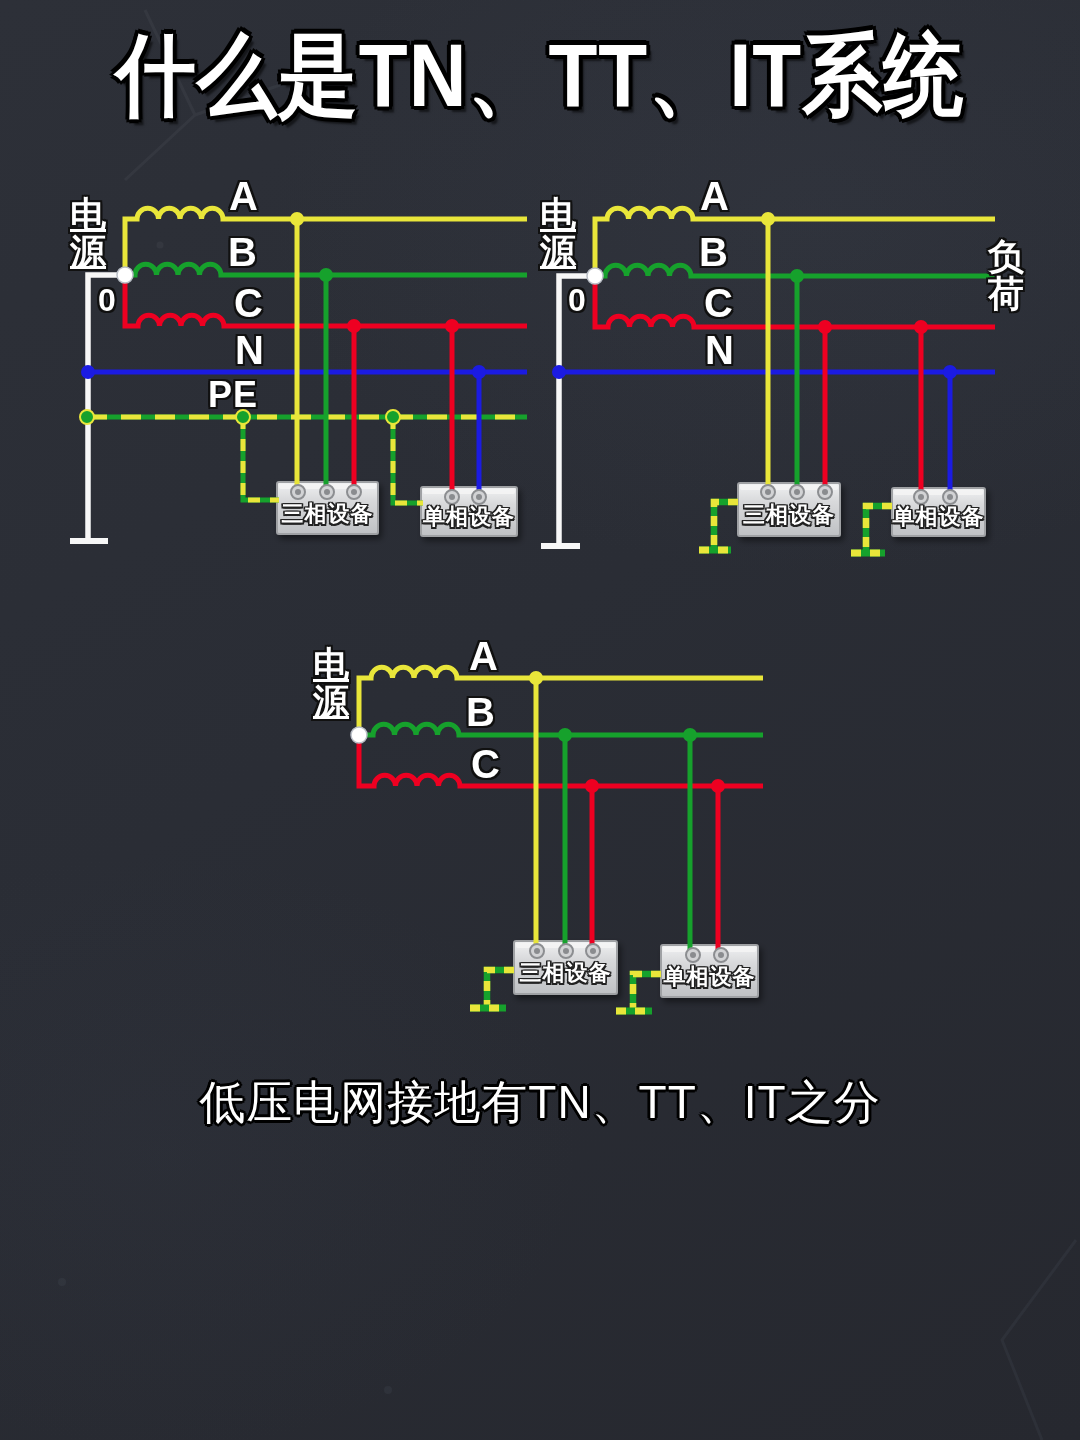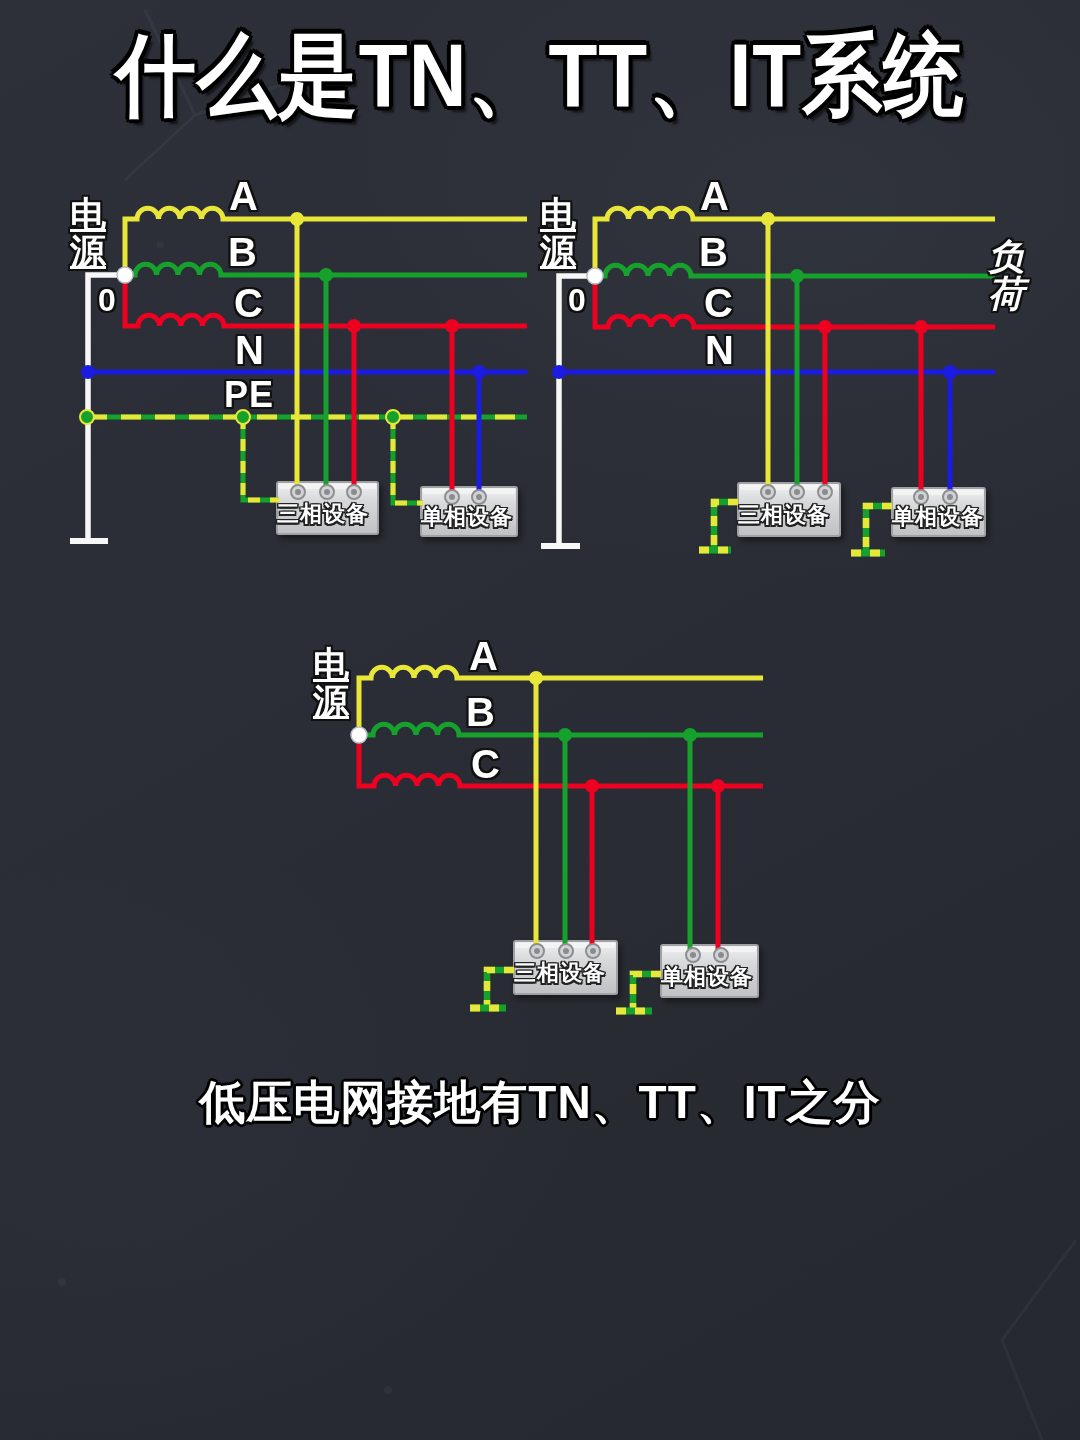--- a/index.html
+++ b/index.html
@@ -30,28 +30,28 @@
   .term-i{fill:#8a8c8f;}
   .box{fill:url(#boxGrad);stroke:#9fa1a4;stroke-width:2;filter:url(#boxShadow);}
   .boxTop{fill:#f4f4f5;opacity:.85;}
   
   .lbl{position:absolute;color:#fff;font-weight:bold;line-height:1.04;white-space:pre-wrap;word-break:break-all;
        text-shadow:2px 0 0 #111,-2px 0 0 #111,0 2px 0 #111,0 -2px 0 #111,2px 2px 0 #111,-2px -2px 0 #111,2px -2px 0 #111,-2px 2px 0 #111;}
   .phase{font-size:40px;}
   .src{font-size:36px;width:1.12em;text-decoration:underline;}
   .zero{font-size:32px;}
   .pe-lbl{font-size:36px;letter-spacing:1px;}
-  .load{font-size:36px;width:1.12em;font-style:italic;}
-  .devlbl{font-size:22px;letter-spacing:1px;
+  .load{font-size:36px;width:1.12em;}
+  .devlbl{font-size:22px;text-align:center;letter-spacing:1px;
        text-shadow:1.5px 0 0 #222,-1.5px 0 0 #222,0 1.5px 0 #222,0 -1.5px 0 #222,1.5px 1.5px 0 #222,-1.5px -1.5px 0 #222,1.5px -1.5px 0 #222,-1.5px 1.5px 0 #222;}
   .title{position:absolute;top:16px;left:0;width:1080px;margin:0;text-align:center;color:#fff;
        font-size:80px;font-weight:900;letter-spacing:1px;transform:scaleY(1.12);transform-origin:top center;
        text-shadow:4px 0 0 #000,-4px 0 0 #000,0 4px 0 #000,0 -4px 0 #000,3px 3px 0 #000,-3px -3px 0 #000,3px -3px 0 #000,-3px 3px 0 #000,5px 6px 2px rgba(0,0,0,.55);}
   .caption{position:absolute;top:1072px;left:0;width:1080px;text-align:center;color:#fff;
-       font-size:46px;font-weight:700;letter-spacing:1px;
+       font-size:46px;font-weight:400;letter-spacing:1px;
        text-shadow:3px 0 0 #000,-3px 0 0 #000,0 3px 0 #000,0 -3px 0 #000,2px 2px 0 #000,-2px -2px 0 #000,2px -2px 0 #000,-2px 2px 0 #000;}
 </style>
 </head>
 <body>
 
 <div class="canvas">
 
   <svg viewBox="0 0 1080 1440" width="1080" height="1440">
     <defs>
       <linearGradient id="boxGrad" x1="0" y1="0" x2="0" y2="1">
@@ -234,21 +234,21 @@
   </svg>
 
   <h1 class="title">什么是TN、TT、IT系统</h1>
 
   <div class="lbl src" style="left:70px;top:196px">电源</div>
   <div class="lbl zero" style="left:98px;top:284px">0</div>
   <div class="lbl phase" style="left:229px;top:176px">A</div>
   <div class="lbl phase" style="left:228px;top:232px">B</div>
   <div class="lbl phase" style="left:234px;top:283px">C</div>
   <div class="lbl phase" style="left:235px;top:330px">N</div>
-  <div class="lbl pe-lbl" style="left:224px;top:376px">PE</div>
+  <div class="lbl pe-lbl" style="left:208px;top:376px">PE</div>
   <div class="lbl devlbl" style="left:277px;top:503px;width:101px">三相设备</div>
   <div class="lbl devlbl" style="left:421px;top:506px;width:96px">单相设备</div>
 
   <div class="lbl src" style="left:540px;top:196px">电源</div>
   <div class="lbl zero" style="left:568px;top:284px">0</div>
   <div class="lbl phase" style="left:700px;top:176px">A</div>
   <div class="lbl phase" style="left:699px;top:232px">B</div>
   <div class="lbl phase" style="left:704px;top:283px">C</div>
   <div class="lbl phase" style="left:705px;top:330px">N</div>
   <div class="lbl load" style="left:988px;top:238px">负荷</div>

